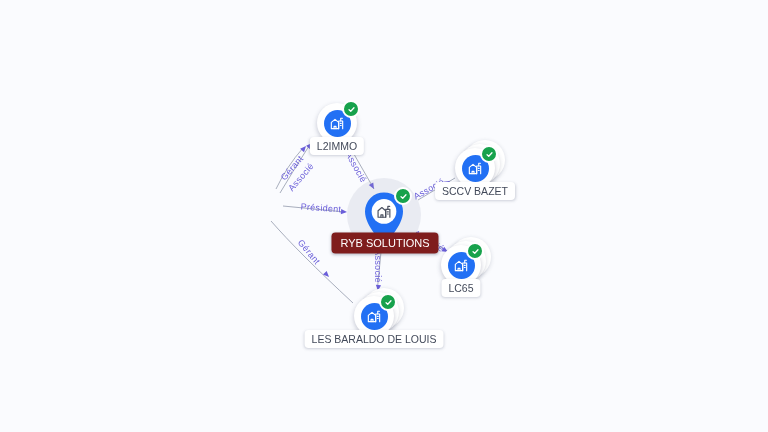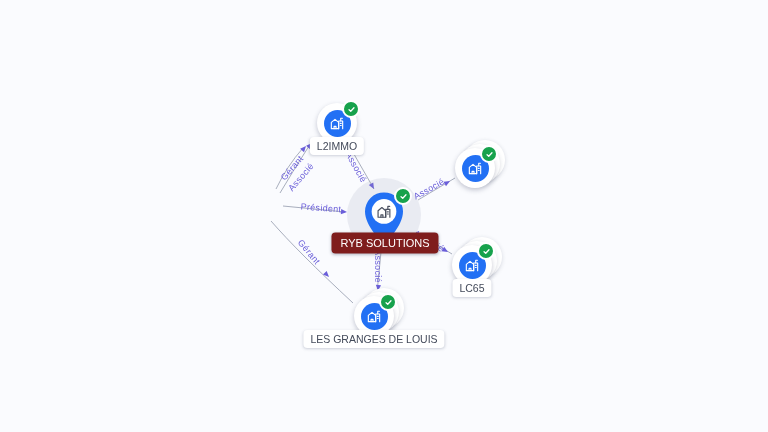--- a/index.html
+++ b/index.html
@@ -119,41 +119,42 @@
         <svg class="bicon" viewBox="0 0 24 24" width="16" height="16">
             <use href="#ic-building"></use>
           </svg>
       </div>
       <div class="badge">
         <svg class="cicon" viewBox="0 0 24 24" width="9" height="9">
             <use href="#ic-check"></use>
           </svg>
       </div>
     </div>
+    <div class="nlabel">SCCV BAZET</div>
   </div>
 
 
   <div class="halo"></div>
   <div class="pin-wrap">
     <svg viewBox="0 0 48 60" width="46" height="57">
       <path d="M24 59 C 22 53 4 37 4 21.5 A 20 20 0 1 1 44 21.5 C 44 37 26 53 24 59 Z" fill="#2270f4"></path>
       <circle cx="24" cy="21.5" r="13" fill="#ffffff"></circle>
       <g color="#4b5160">
         <use href="#ic-building" transform="translate(15.2,12.7) scale(0.73)"></use>
       </g>
     </svg>
     <div class="badge">
       <svg class="cicon" viewBox="0 0 24 24" width="9" height="9">
           <use href="#ic-check"></use>
         </svg>
     </div>
   </div>
   <div class="sel-label">RYB SOLUTIONS</div>
 
-  <div class="node" style="left:452px;top:245px;">
+  <div class="node" style="left:441px;top:245px;">
     <div class="stack s2"></div>
     <div class="stack s1"></div>
     <div class="outer">
       <div class="inner company">
         <svg class="bicon" viewBox="0 0 24 24" width="16" height="16">
             <use href="#ic-building"></use>
           </svg>
       </div>
       <div class="badge">
         <svg class="cicon" viewBox="0 0 24 24" width="9" height="9">
@@ -172,16 +173,16 @@
         <svg class="bicon" viewBox="0 0 24 24" width="16" height="16">
             <use href="#ic-building"></use>
           </svg>
       </div>
       <div class="badge">
         <svg class="cicon" viewBox="0 0 24 24" width="9" height="9">
             <use href="#ic-check"></use>
           </svg>
       </div>
     </div>
-    <div class="nlabel">LES GRANGES DE LOUIS</div>
+    <div class="nlabel">LES BARALDO DE LOUIS</div>
   </div>
 
 </div>
 
 </body></html>

